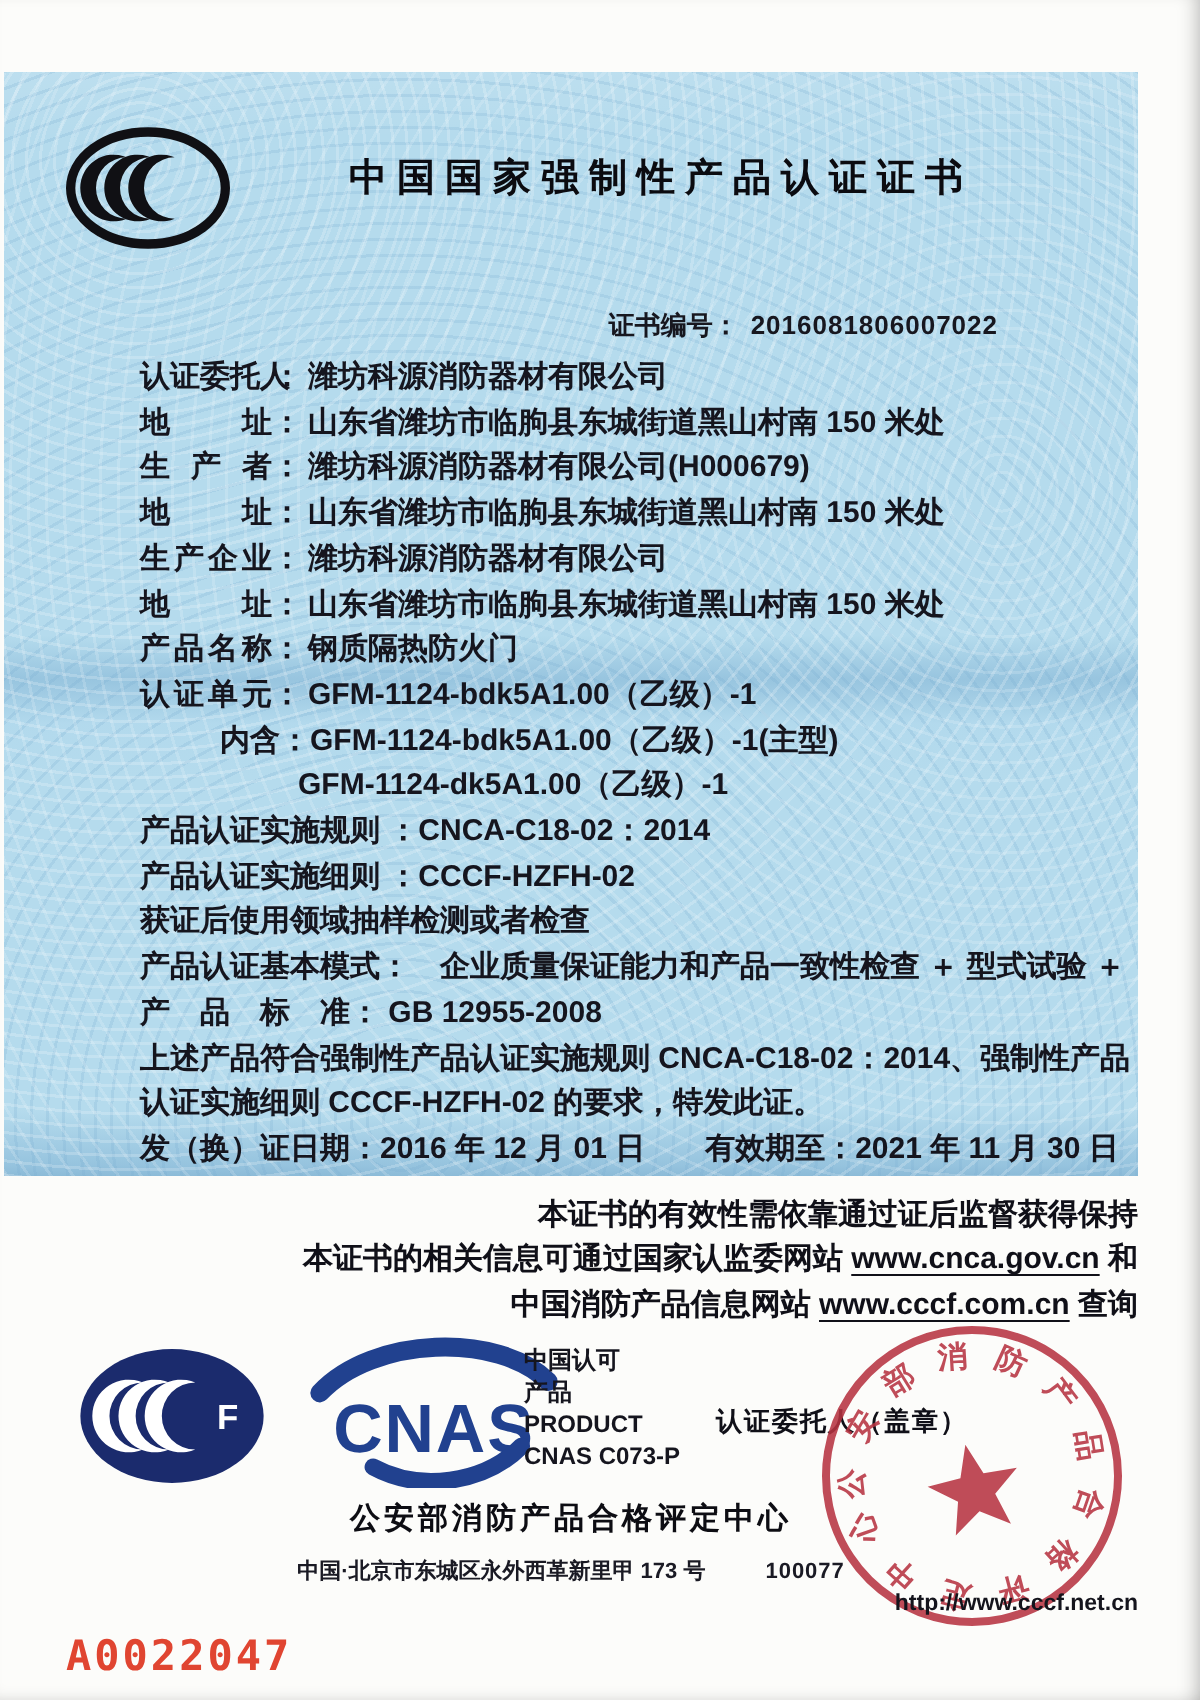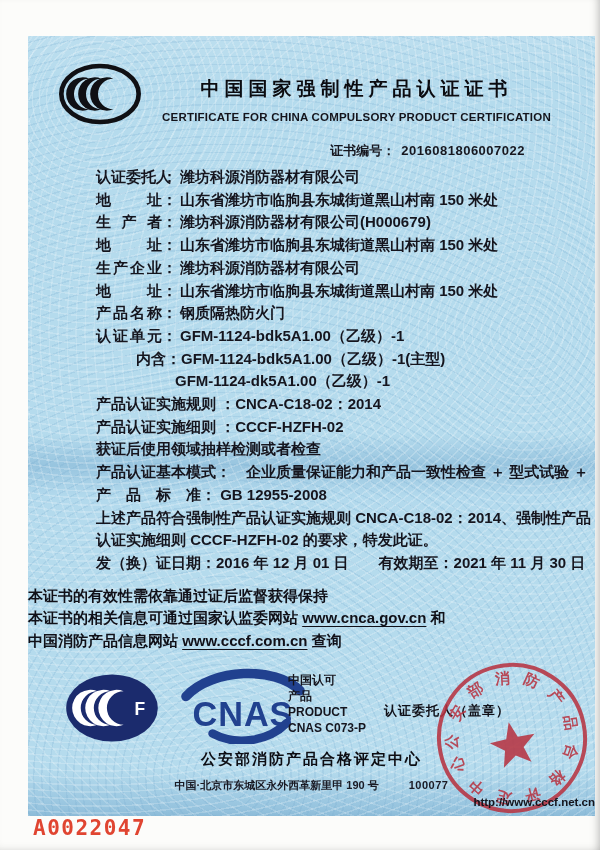--- a/index.html
+++ b/index.html
@@ -7,58 +7,58 @@
     width:600px;height:850px;position:relative;overflow:hidden;
     background:#efeeea;
     font-family:"Liberation Sans","DejaVu Sans",sans-serif;
   }
   .page{
     position:absolute;inset:0;background:#fcfcfa;
     box-shadow:inset -8px 0 10px -7px rgba(0,0,0,.28), inset 0 -6px 8px -6px rgba(0,0,0,.12);
   }
   
   .cert{
-    position:absolute;left:28px;top:36px;width:567px;height:780px;
+    position:absolute;left:2px;top:36px;width:567px;height:552px;
     background-color:#b5dbed;
     background-image:
       repeating-radial-gradient(circle at 12% 8%,  rgba(255,255,255,.20) 0 1.5px, rgba(255,255,255,0) 1.5px 7px),
       repeating-radial-gradient(circle at 88% 38%, rgba(255,255,255,.16) 0 1.5px, rgba(255,255,255,0) 1.5px 9px),
       repeating-radial-gradient(circle at 35% 95%, rgba(120,172,208,.22) 0 1.5px, rgba(255,255,255,0) 1.5px 8px),
       linear-gradient(180deg,
         rgba(255,255,255,.10) 0%, rgba(255,255,255,0) 6%,
         rgba(255,255,255,0) 51%, rgba(104,160,200,.38) 55%,
         rgba(160,205,235,.12) 59%, rgba(255,255,255,0) 64%,
         rgba(255,255,255,0) 94%, rgba(104,160,200,.40) 99%, rgba(90,148,190,.45) 100%);
     color:#191922;
   }
   
   .hdr{display:flex;align-items:flex-start;padding:26px 26px 0 28px;}
   .ccc-logo{width:88px;height:64px;flex:none;}
   .titles{flex:1;text-align:center;padding-top:14px;}
   .title-cn{font-size:19px;font-weight:700;letter-spacing:5px;color:#0b0b10;white-space:nowrap;}
   .title-en{font-size:11.5px;font-weight:700;color:#14141c;margin-top:9px;letter-spacing:.2px;white-space:nowrap;}
   .certno{
-    text-align:right;padding-right:70px;margin-top:16px;
+    text-align:right;padding-right:70px;margin-top:28px;
     font-size:13px;font-weight:700;color:#17171f;
   }
   .certno .num{margin-left:6px;letter-spacing:.5px;}
   
   .fields{margin-top:6px;padding:0 24px 0 68px;font-size:15px;font-weight:700;color:#15151e;}
   .frow{display:flex;line-height:22.7px;white-space:nowrap;}
   .lbl{display:inline-block;width:66px;flex:none;text-align:justify;text-align-last:justify;}
   .co{flex:none;}
   .val{padding-left:3px;}
   .line{line-height:22.7px;white-space:nowrap;}
   .inc{display:flex;padding-left:40px;line-height:22.7px;white-space:nowrap;}
   .inc .val{padding-left:0;}
   .inc2{padding-left:79px;}
   .center{text-align:center;white-space:nowrap;}
   .ls2{letter-spacing:2px;}
   
-  .notice{margin-top:10px;text-align:left;font-size:15px;font-weight:700;color:#101018;line-height:22.5px;}
+  .notice{margin-top:10px;text-align:right;font-size:15px;font-weight:700;color:#101018;line-height:22.5px;}
   .link{text-decoration:underline;text-underline-offset:3px;}
   
   .cccf-logo{position:absolute;left:36px;top:637px;width:96px;height:70px;}
   .cnas-logo{position:absolute;left:150px;top:630px;width:130px;height:78px;}
   .cnas-cap{position:absolute;left:260px;top:636px;font-size:12px;font-weight:700;line-height:16px;color:#15151e;}
   .issuer-label{position:absolute;left:356px;top:666px;font-size:13px;font-weight:700;letter-spacing:1px;color:#101018;white-space:nowrap;}
   .stamp{position:absolute;left:404px;top:622px;width:160px;height:160px;transform:rotate(-12deg);opacity:.87;}
   .org{position:absolute;left:0;right:0;top:714px;text-align:center;font-size:15px;font-weight:700;letter-spacing:2px;color:#0d0d13;}
   .addr{position:absolute;left:0;right:0;top:742px;text-align:center;font-size:11px;font-weight:600;color:#1a1a24;}
   .addr .post{margin-left:30px;letter-spacing:.5px;text-align:center;}
@@ -78,21 +78,20 @@
 
     <div class="hdr">
       <svg class="ccc-logo" viewBox="0 0 132 96">
         <ellipse cx="66" cy="48" rx="58" ry="42" fill="none" stroke="#101014" stroke-width="7"></ellipse>
         <path d="M50 25 A25 25 0 1 0 50 71 A19 19 0 1 1 50 25 Z" fill="#101014"></path>
         <path d="M68 25 A25 25 0 1 0 68 71 A19 19 0 1 1 68 25 Z" fill="#101014"></path>
         <path d="M86 25 A25 25 0 1 0 86 71 A19 19 0 1 1 86 25 Z" fill="#101014"></path>
       </svg>
       <div class="titles">
         <div class="title-cn">中国国家强制性产品认证证书</div>
-        <div class="title-en">CERTIFICATE FOR CHINA COMPULSORY PRODUCT CERTIFICATION</div>
       </div>
     </div>
 
     <div class="certno">
       <span>证书编号：</span><span class="num">2016081806007022</span>
     </div>
 
     <div class="fields">
       <div class="frow">
         <span class="lbl">认证委托人</span>
@@ -191,19 +190,19 @@
       </defs>
       <circle cx="80" cy="80" r="73" fill="none" stroke="#b73341" stroke-width="4"></circle>
       <text font-size="15" font-weight="700" fill="#b73341" letter-spacing="12" font-family="Liberation Sans, sans-serif">
         <textPath href="#ringpath" startOffset="0">公安部消防产品合格评定中心</textPath>
       </text>
       <path fill="#b73341" d="M80 64 L85.9 79.9 L102.8 80.6 L89.5 91.1 L94.1 107.4 L80 98 L65.9 107.4 L70.5 91.1 L57.2 80.6 L74.1 79.9 Z"></path>
     </svg>
 
     <div class="org">公安部消防产品合格评定中心</div>
     <div class="addr">
-      <span>中国·北京市东城区永外西革新里甲 190 号</span><span class="post">100077</span>
+      <span>中国·北京市东城区永外西革新里甲 173 号</span><span class="post">100077</span>
     </div>
     <div class="url">http://www.cccf.net.cn</div>
   </div>
 
   <div class="serial">A0022047</div>
 </div>
 
 </body></html>

